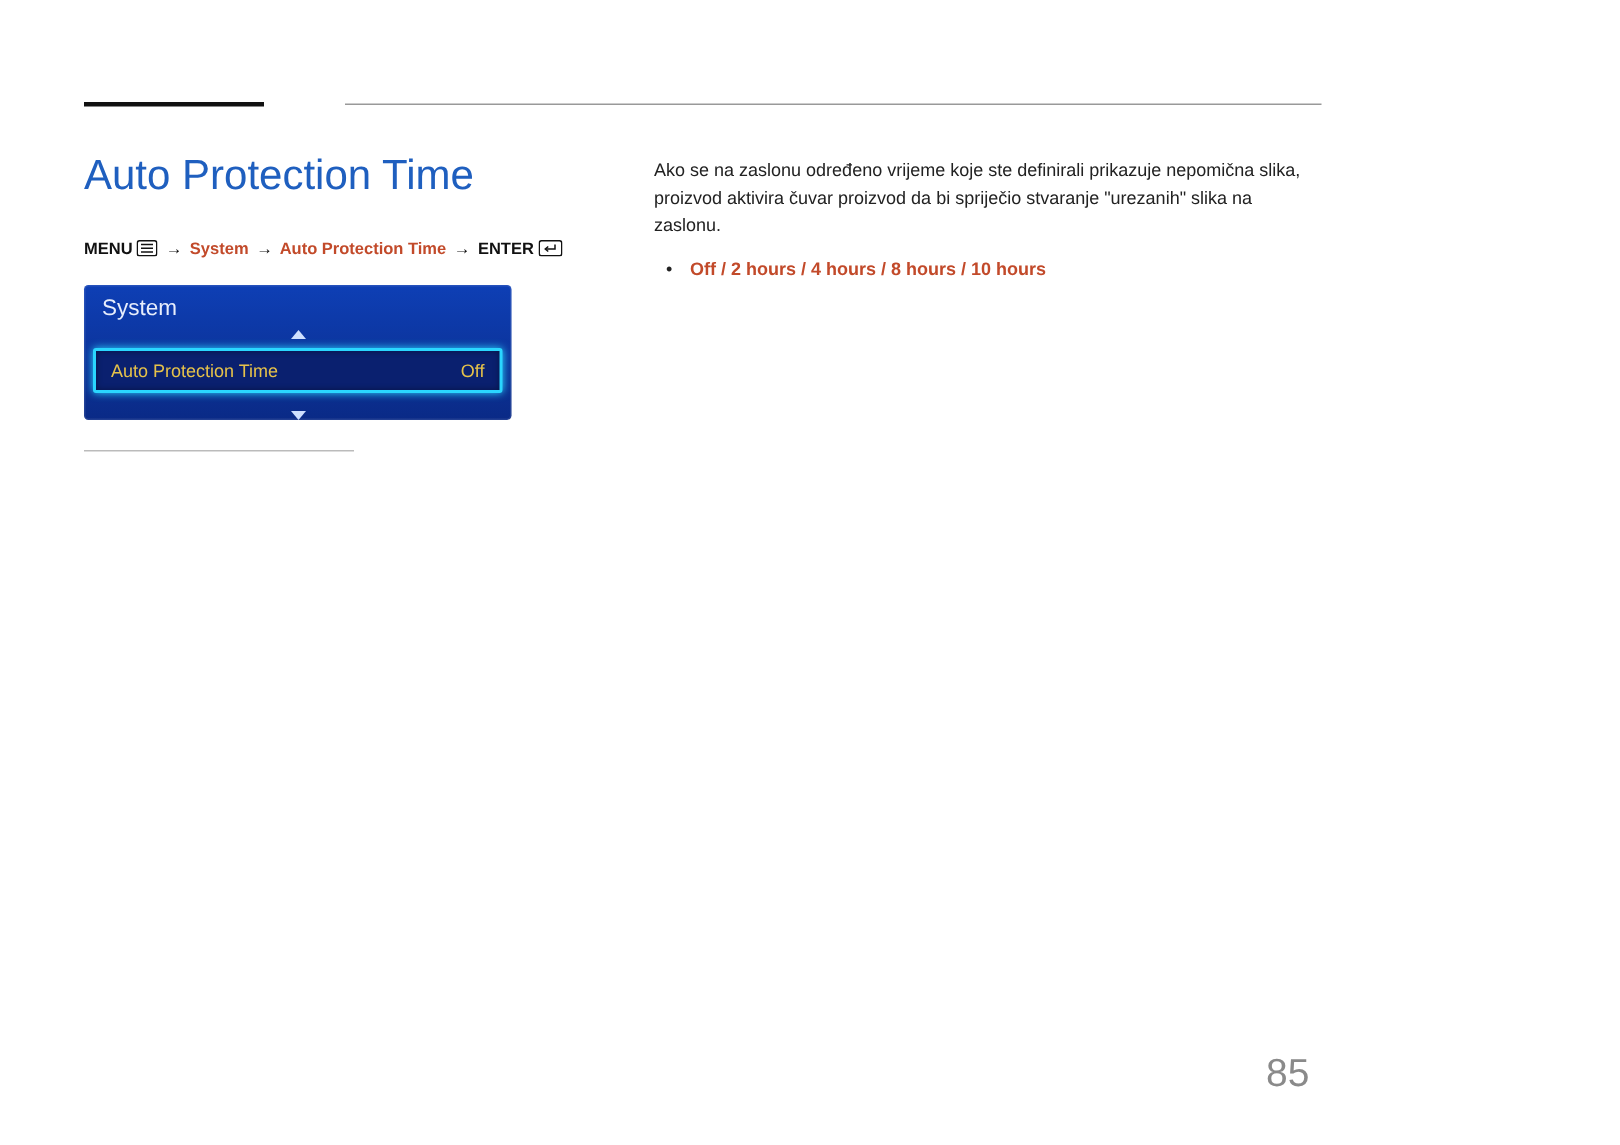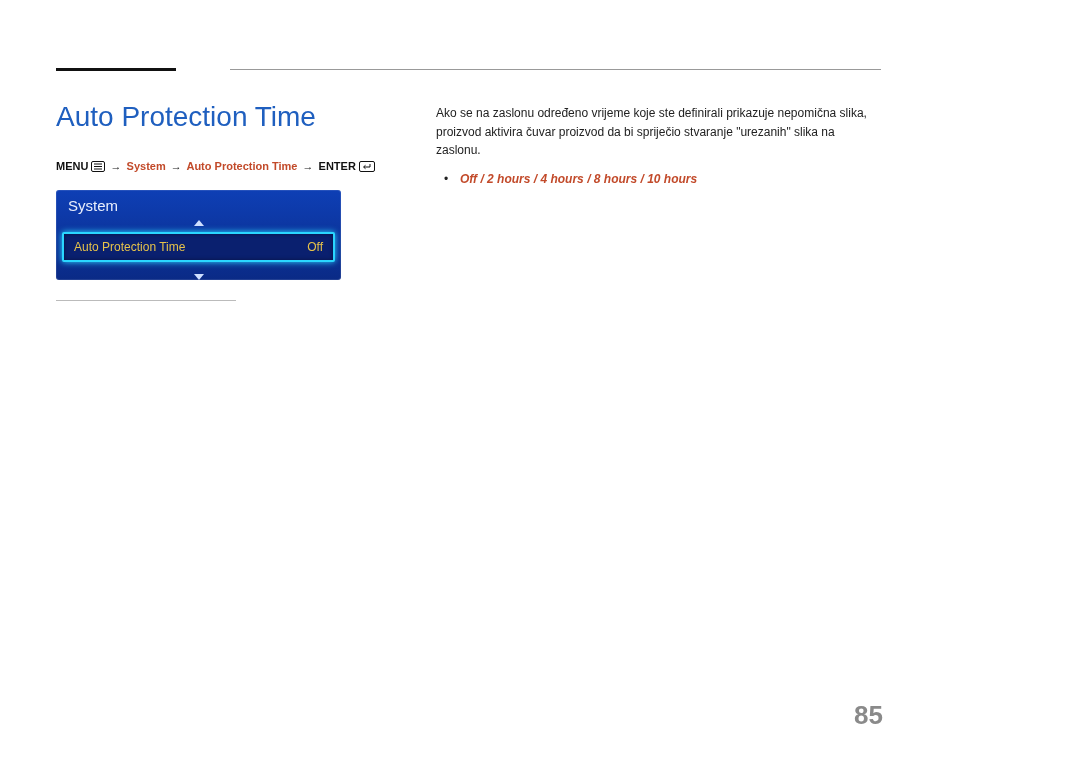--- a/index.html
+++ b/index.html
@@ -147,29 +147,29 @@
     padding-left: 24px;
     font-size: 12px;
   }
   .opts-list li::before {
     content: "•";
     position: absolute;
     left: 8px;
     top: 0;
     color: #222;
   }
-  .opts { color: #c24a2a; font-weight: 600; font-style: italic; }
+  .opts { color: #c24a2a; font-weight: 600; }
 
   .page-number {
     position: absolute;
-    right: 54px;
+    right: 64px;
     bottom: 32px;
     font-size: 26px;
     color: #8a8a8a;
-    font-weight: 700;
+    font-weight: 400;
   }
 </style>
 </head>
 <body>
 
 <div class="page">
 
   <div class="top-accent"></div>
   <div class="top-rule"></div>
 

